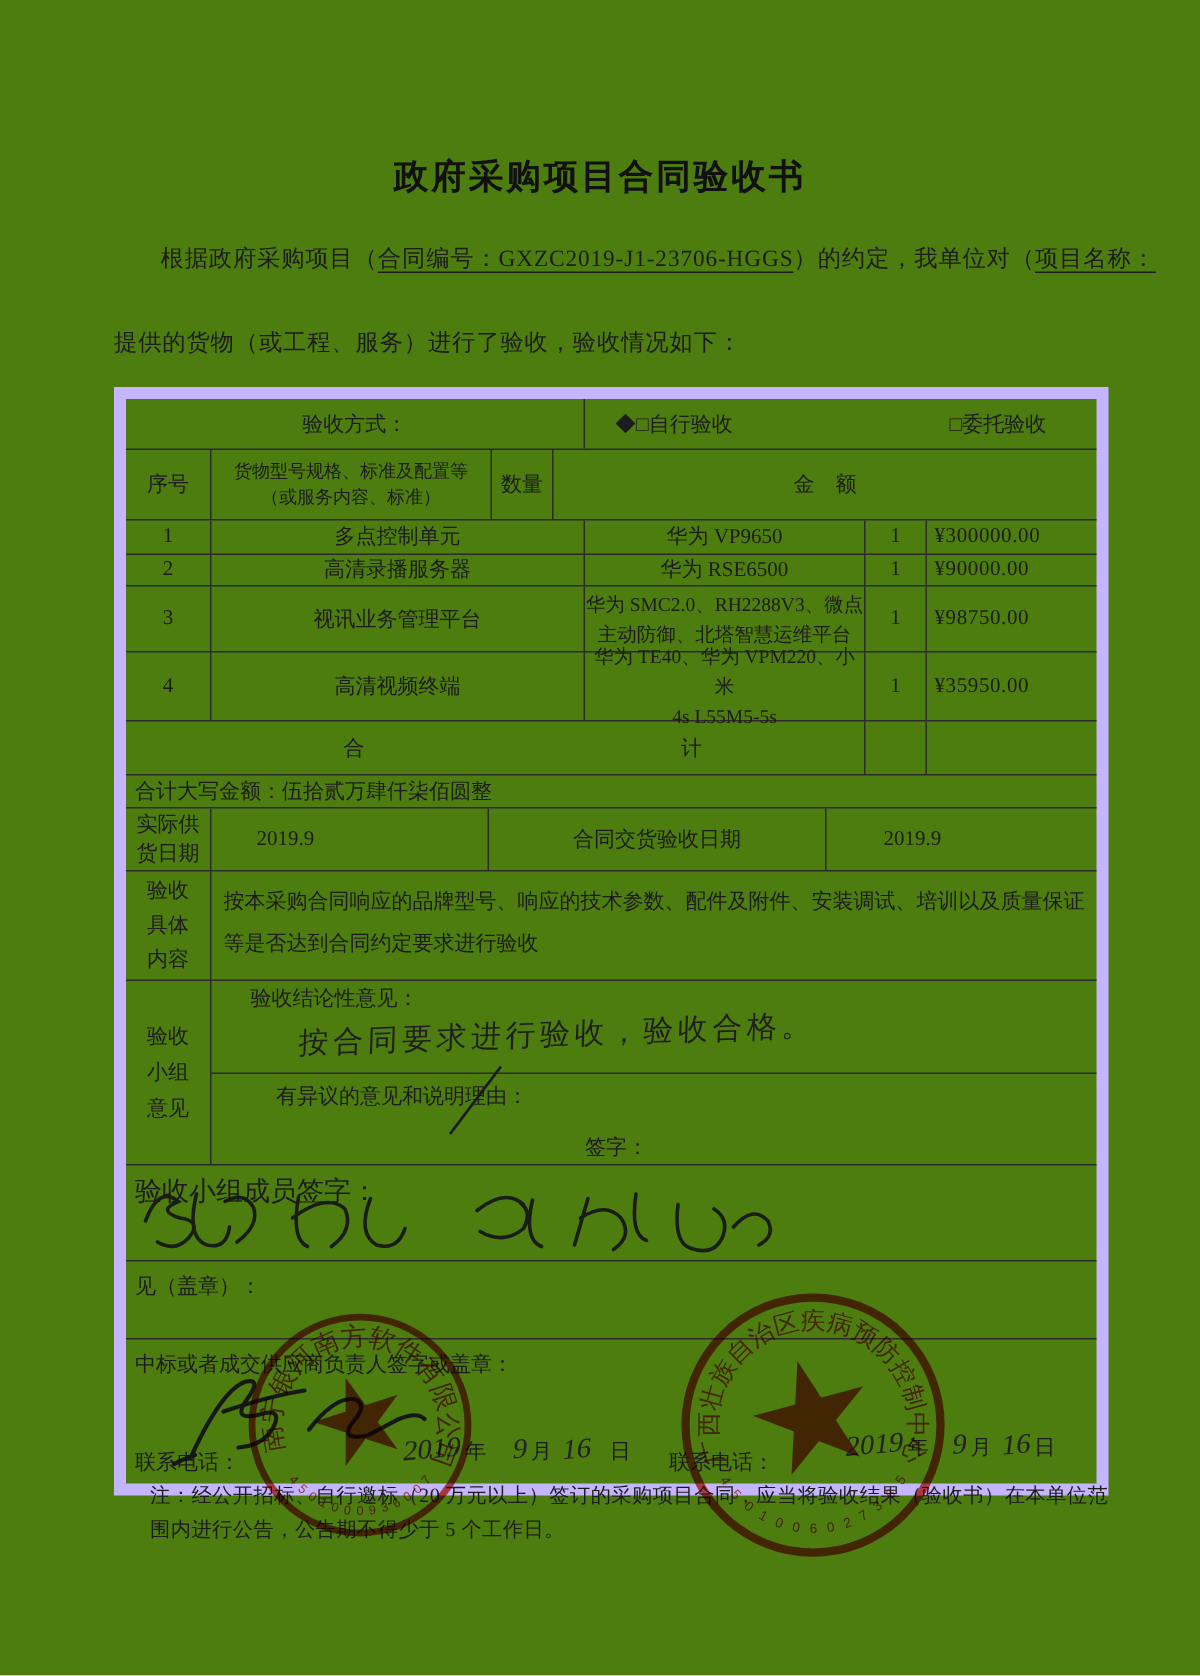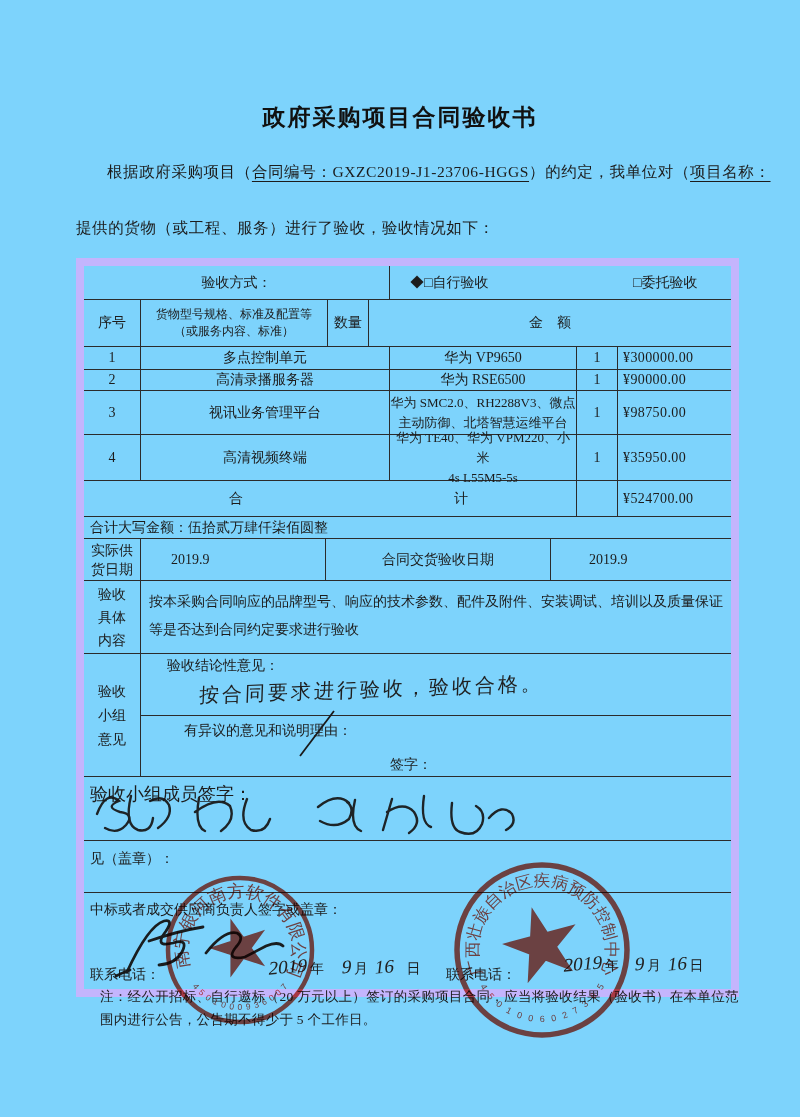--- a/index.html
+++ b/index.html
@@ -1,16 +1,16 @@
 <!DOCTYPE html>
 <html><head>
 <meta charset="utf-8">
 <style>
   html,body{margin:0;padding:0;background:#ffffff;}
-  .page{position:relative;width:800px;height:1117px;background:#7dd3fc;overflow:hidden;
+  .page{position:relative;width:800px;height:1117px;background:#4d7c0f;overflow:hidden;
         font-family:"Liberation Serif", serif;color:#1c1c1c;}
   .title{position:absolute;left:0;top:102px;width:800px;text-align:center;
          font-family:"Liberation Sans", sans-serif;font-weight:bold;font-size:23px;letter-spacing:2px;color:#111;}
   .introline{position:absolute;left:76px;width:652px;font-size:15.5px;letter-spacing:0.6px;white-space:nowrap;}
   .indent{padding-left:31px;}
   .u{text-decoration:underline;text-underline-offset:4px;}
   
   .vtable{position:absolute;left:76px;top:258px;width:647px;border:8px solid #c4b5fd;}
   .tr{display:flex;box-sizing:border-box;border-top:1.5px solid #2b2b2b;}
   .tr.first{border-top:none;}
@@ -99,21 +99,20 @@
       <div class="td w4">1</div>
       <div class="td w5 last amount">¥35950.00</div>
     </div>
 
     <div class="tr" style="height:36px;">
       <div class="td rel" style="width:493px;">
         <span class="abs" style="left:145px;">合</span>
         <span class="abs" style="left:370px;">计</span>
       </div>
       <div class="td w4"></div>
-      <div class="td w5 last amount">¥524700.00</div>
     </div>
 
     <div class="tr" style="height:22px;">
       <div class="td last pl" style="flex:1;justify-content:flex-start;">合计大写金额：伍拾贰万肆仟柒佰圆整</div>
     </div>
 
     <div class="tr" style="height:42px;">
       <div class="td w1 stack">
         <div>实际供</div>
         <div>货日期</div>

